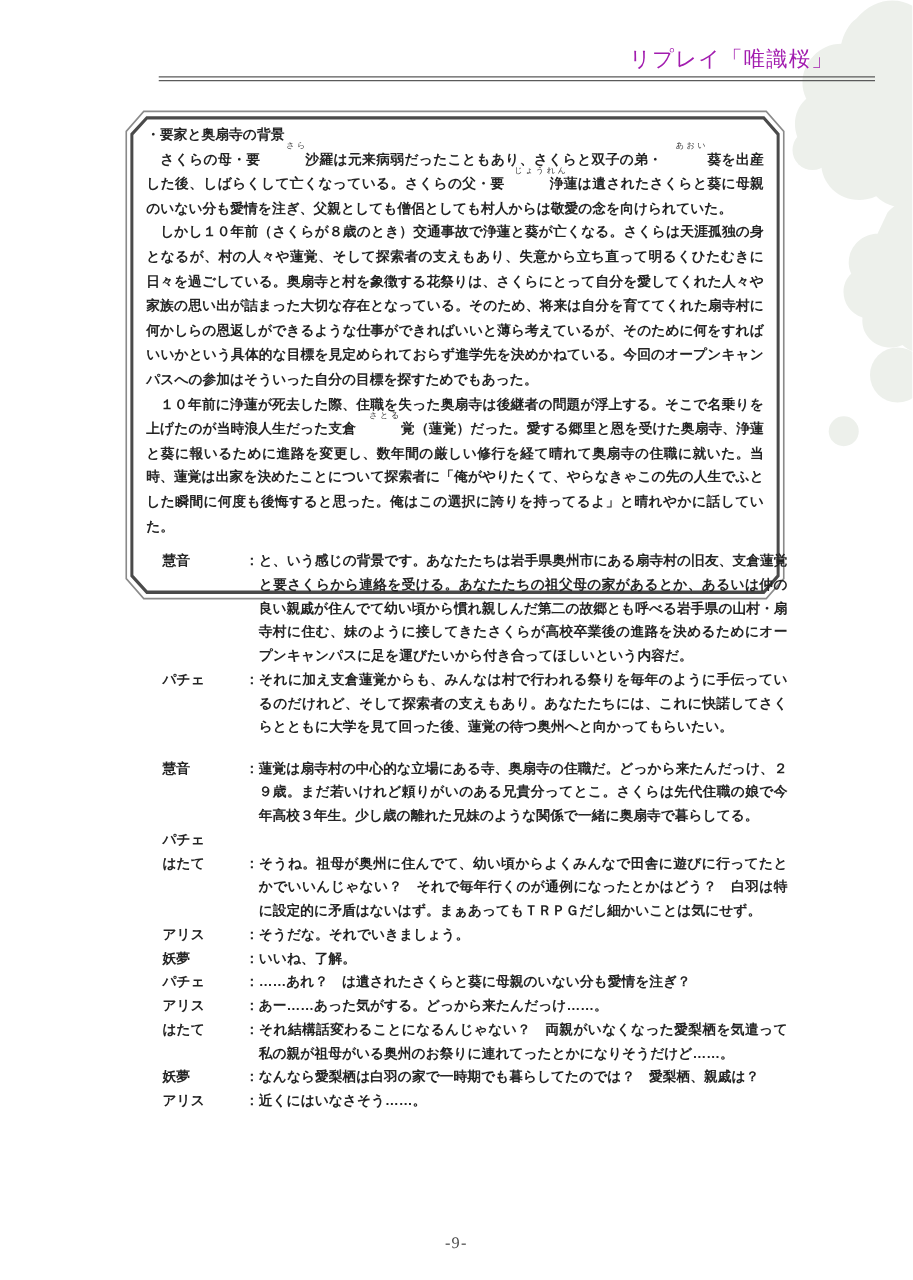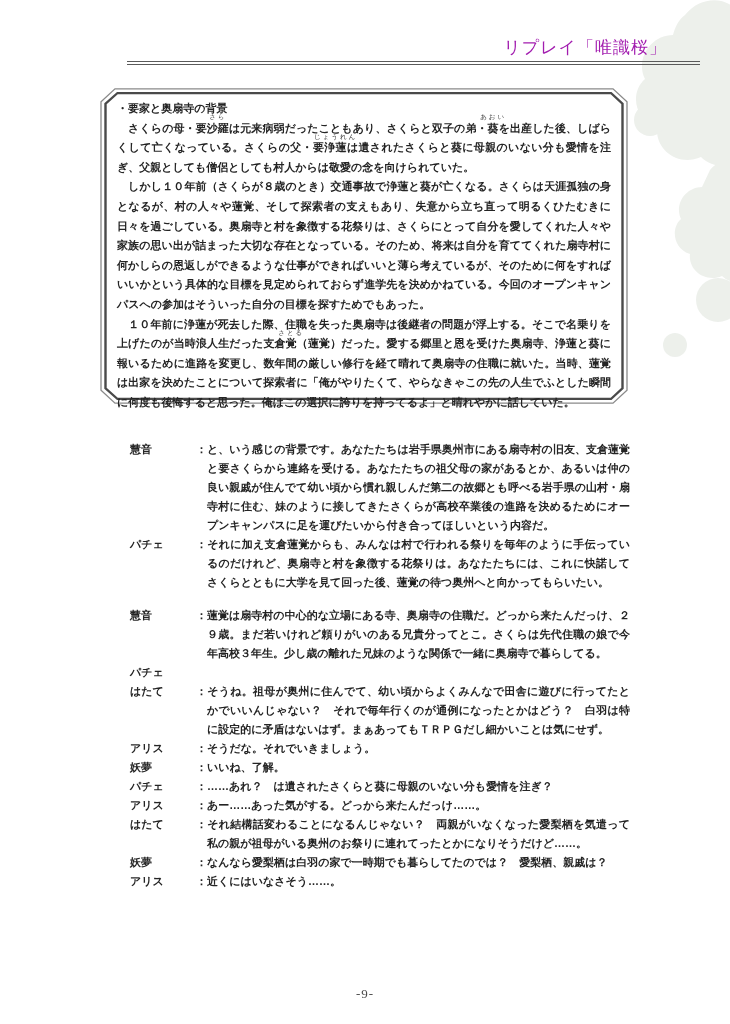--- a/index.html
+++ b/index.html
@@ -21,30 +21,30 @@
     position:absolute;top:36px;right:63px;
     font-family:"Liberation Serif","DejaVu Serif",serif;
     font-size:17px;color:#a21caf;letter-spacing:1px;
   }
   .header-rule{
     position:absolute;left:127px;top:61px;width:573px;height:2px;
     border-top:1.6px solid #5a5a5a;border-bottom:1px solid #5a5a5a;
   }
 
   
-  .bgbox{position:absolute;left:100px;top:88px;width:528px;height:316px;}
+  .bgbox{position:absolute;left:100px;top:88px;width:528px;height:392px;}
   .bgbox svg.frame{position:absolute;inset:0;width:100%;height:100%;}
   .bgbox .boxinner{
     position:absolute;left:17px;top:11px;right:17px;bottom:10px;
     font-size:11px;line-height:19.6px;font-weight:600;color:#242424;
     text-align:justify;
   }
   .boxtitle{font-weight:700;}
   .bpara{margin:0;}
-  .rb{position:relative;}
+  .rb{position:relative;padding-left:36px;}
   .rb .rt{
     position:absolute;top:-7.5px;left:50%;transform:translateX(-50%);
     font-size:6.5px;font-style:normal;font-weight:500;letter-spacing:2px;
     white-space:nowrap;line-height:1;color:#333;
   }
 
   
   .dialogue{
     position:absolute;left:130px;top:440px;width:500px;
     font-size:11px;line-height:19px;font-weight:600;color:#242424;
@@ -93,21 +93,21 @@
     </div>
   </div>
 
   <div class="dialogue" id="dialogue-list">
       <div class="drow">
         <span class="dspeaker">慧音</span>
         <div class="dtext">：と、いう感じの背景です。あなたたちは岩手県奥州市にある扇寺村の旧友、支倉蓮覚と要さくらから連絡を受ける。あなたたちの祖父母の家があるとか、あるいは仲の良い親戚が住んでて幼い頃から慣れ親しんだ第二の故郷とも呼べる岩手県の山村・扇寺村に住む、妹のように接してきたさくらが高校卒業後の進路を決めるためにオープンキャンパスに足を運びたいから付き合ってほしいという内容だ。</div>
       </div>
       <div class="drow">
         <span class="dspeaker">パチェ</span>
-        <div class="dtext">：それに加え支倉蓮覚からも、みんなは村で行われる祭りを毎年のように手伝っているのだけれど、奥扇寺と村を象徴する花祭りは。あなたたちには、これに快諾してさくらとともに大学を見て回った後、蓮覚の待つ奥州へと向かってもらいたい。</div>
+        <div class="dtext">：それに加え支倉蓮覚からも、みんなは村で行われる祭りを毎年のように手伝っているのだけれど、そして探索者の支えもあり。あなたたちには、これに快諾してさくらとともに大学を見て回った後、蓮覚の待つ奥州へと向かってもらいたい。</div>
       </div>
       <div class="drow gap">
         <span class="dspeaker">慧音</span>
         <div class="dtext">：蓮覚は扇寺村の中心的な立場にある寺、奥扇寺の住職だ。どっから来たんだっけ、２９歳。まだ若いけれど頼りがいのある兄貴分ってとこ。さくらは先代住職の娘で今年高校３年生。少し歳の離れた兄妹のような関係で一緒に奥扇寺で暮らしてる。</div>
       </div>
       <div class="drow">
         <span class="dspeaker">パチェ</span>
       </div>
       <div class="drow">
         <span class="dspeaker">はたて</span>

